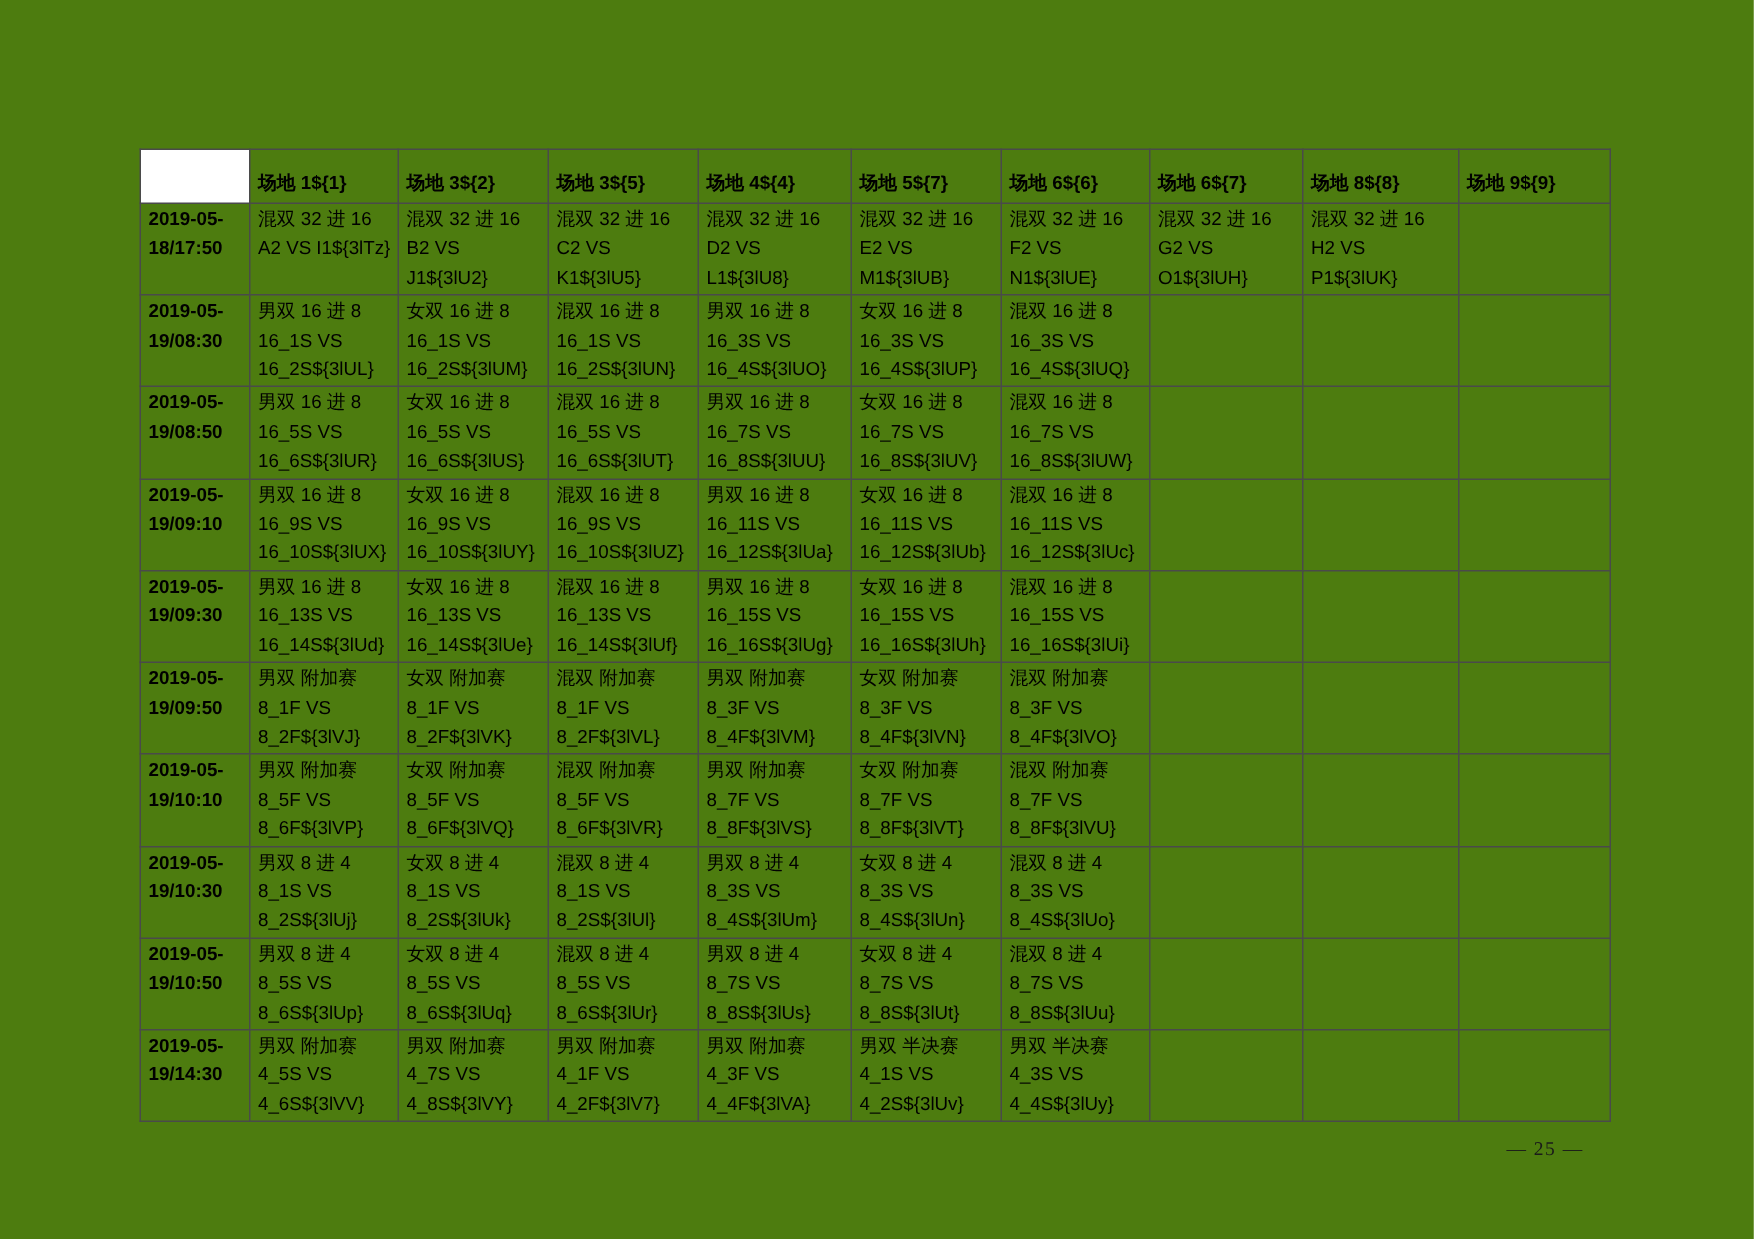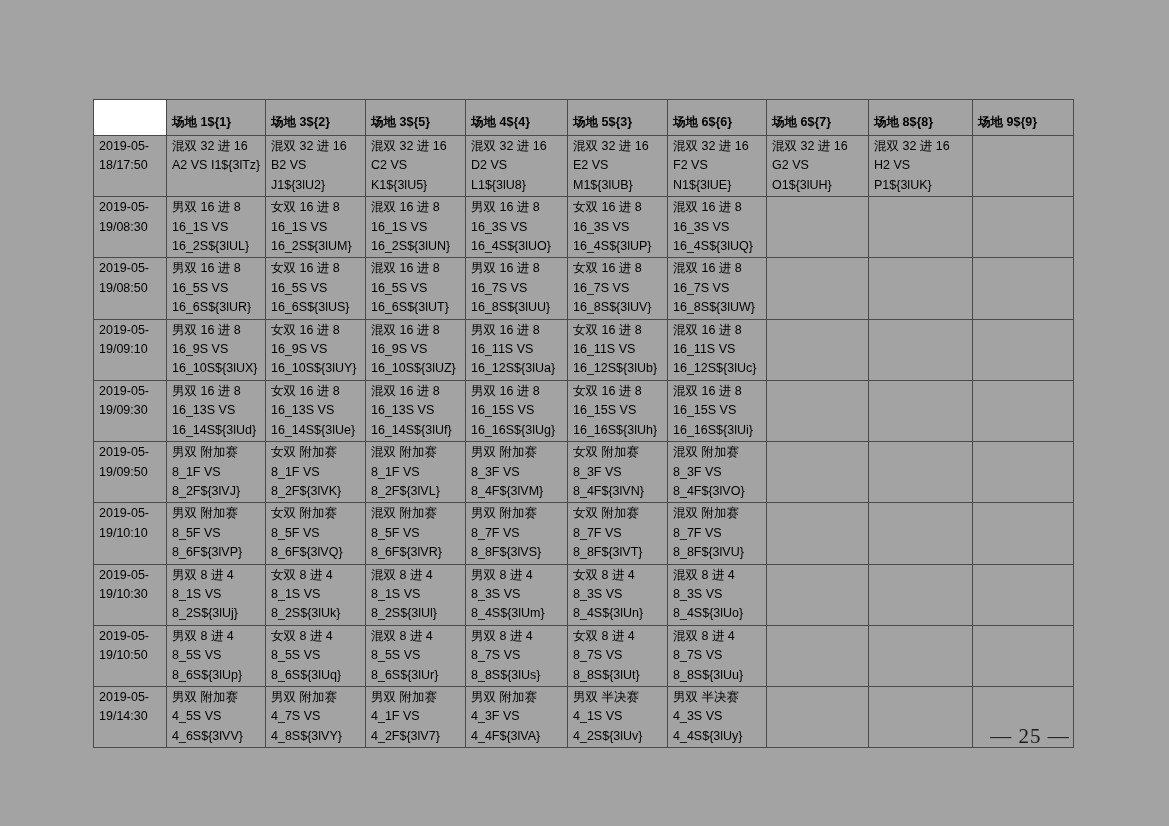--- a/index.html
+++ b/index.html
@@ -1,46 +1,46 @@
 <!DOCTYPE html>
 <html><head>
 <meta charset="utf-8">
 <style>
   html,body{margin:0;padding:0;}
   body{
     width:1169px;height:826px;background:#ffffff;position:relative;
     font-family:"Liberation Sans","DejaVu Sans",sans-serif;color:#000;
     overflow:hidden;
   }
-  .sheet{position:absolute;inset:0;background:#a3a3a3;}
+  .sheet{position:absolute;inset:0;background:#4d7c0f;}
 
   table.schedule{
     position:absolute;left:93px;top:99px;
     border-collapse:collapse;table-layout:fixed;
   }
   table.schedule td,table.schedule th{
     border:1px solid #4a4a4a;
     padding:1px 3px 1px 5px;
     font-size:12.5px;line-height:19.4px;
     vertical-align:top;text-align:left;
     white-space:pre-line;overflow:hidden;
   }
   table.schedule th{
     font-weight:bold;height:31px;vertical-align:bottom;padding-bottom:3px;
   }
   td.corner{border:none;background:#ffffff;}
-  td.date{font-weight:normal;vertical-align:bottom;padding-bottom:2px;}
+  td.date{font-weight:bold;vertical-align:bottom;padding-bottom:2px;}
   tr.row-short{height:40px;}
   tr.row-tall{height:59px;}
 
   .page-number{
-    position:absolute;left:960px;top:724px;width:140px;
+    position:absolute;left:960px;top:758px;width:140px;
     text-align:center;
     font-family:"Liberation Serif","DejaVu Serif",serif;
-    font-size:21px;color:#1a1a1a;letter-spacing:1px;
+    font-size:13px;color:#1a1a1a;letter-spacing:1px;
   }
 </style>
 </head>
 <body>
 
 <div class="sheet">
 
   <table class="schedule">
     <colgroup>
       <col style="width:73px">
@@ -54,21 +54,21 @@
       <col style="width:104px">
       <col style="width:101px">
     </colgroup>
     <thead>
       <tr>
         <td class="corner"></td>
         <th>场地 1${1}</th>
         <th>场地 3${2}</th>
         <th>场地 3${5}</th>
         <th>场地 4${4}</th>
-        <th>场地 5${3}</th>
+        <th>场地 5${7}</th>
         <th>场地 6${6}</th>
         <th>场地 6${7}</th>
         <th>场地 8${8}</th>
         <th>场地 9${9}</th>
       </tr>
     </thead>
     <tbody id="rows">
         <tr class="row-short">
           <td class="date">2019-05-
 18/17:50</td>

